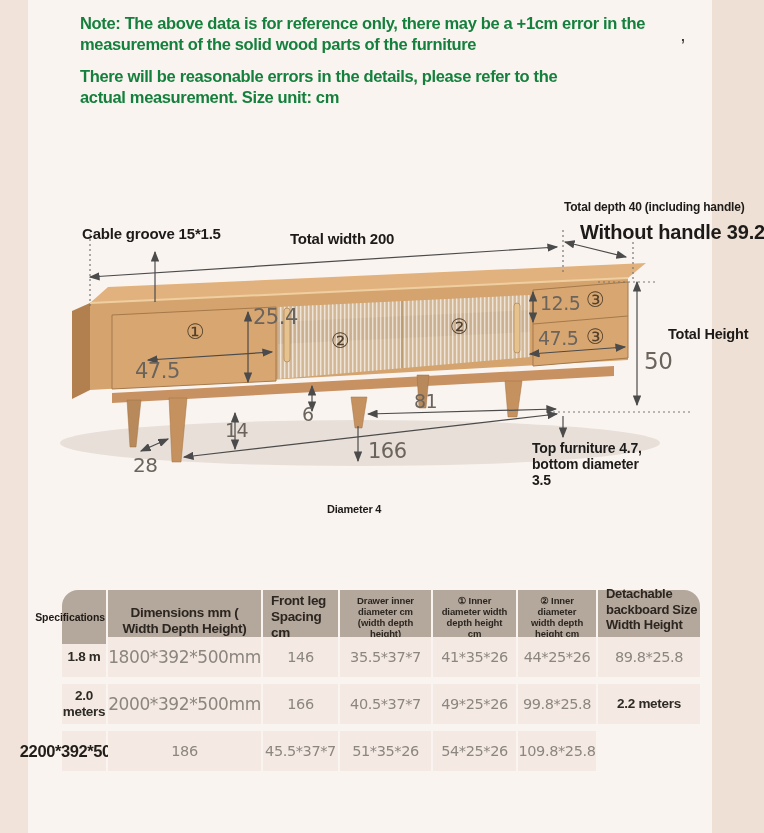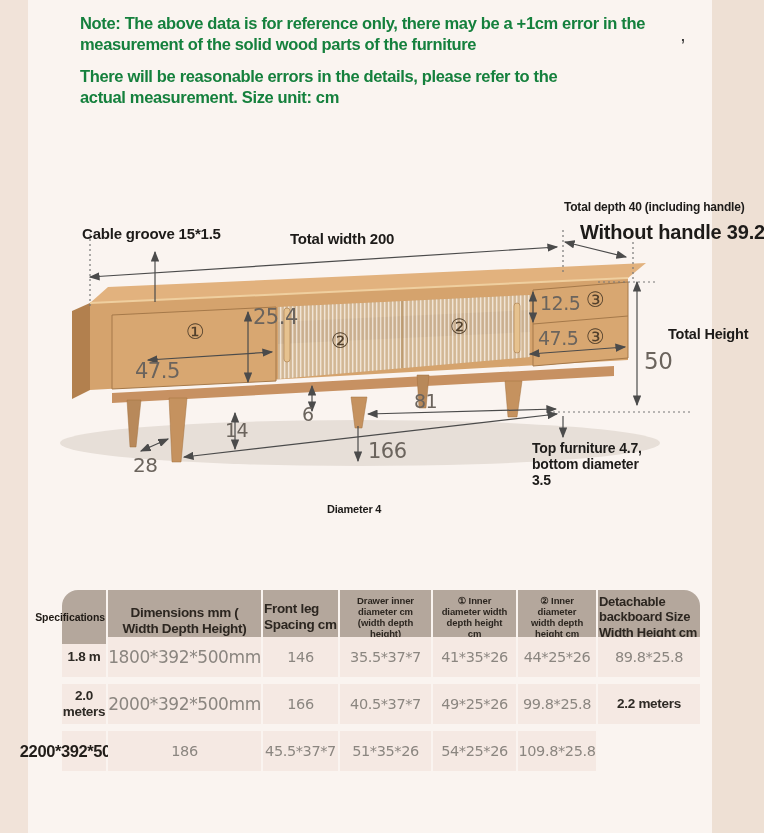--- a/index.html
+++ b/index.html
@@ -48,21 +48,21 @@
     height:54px;line-height:1.18;
   }
   .th.first{border-top-left-radius:16px;position:relative;}
   .th.last{border-top-right-radius:16px;}
   #corner-label{
     position:absolute;right:1px;top:50%;transform:translateY(-50%);
     font-size:10.5px;font-weight:600;color:#1f1a15;white-space:nowrap;letter-spacing:-0.1px;
   }
   .th-lg{font-size:13.5px;letter-spacing:-0.3px;}
   .th-sm{font-size:9.5px;letter-spacing:-0.1px;}
-  .th-left{justify-content:flex-start;text-align:left;padding-left:1px;box-sizing:border-box;}
+  .th-left{justify-content:flex-start;text-align:left;padding-left:8px;box-sizing:border-box;}
   .td{
     background:#f5e9e3;color:#8b8680;
     display:flex;align-items:center;justify-content:center;text-align:center;
     font-family:"DejaVu Sans",sans-serif;font-size:14.5px;letter-spacing:-0.4px;white-space:nowrap;
   }
   .td.dims{font-size:17px;}
   .td.rowlabel{
     font-family:"Liberation Sans",sans-serif;color:#2e2a25;
     font-weight:bold;font-size:13.5px;letter-spacing:-0.3px;white-space:normal;line-height:1.15;
   }

